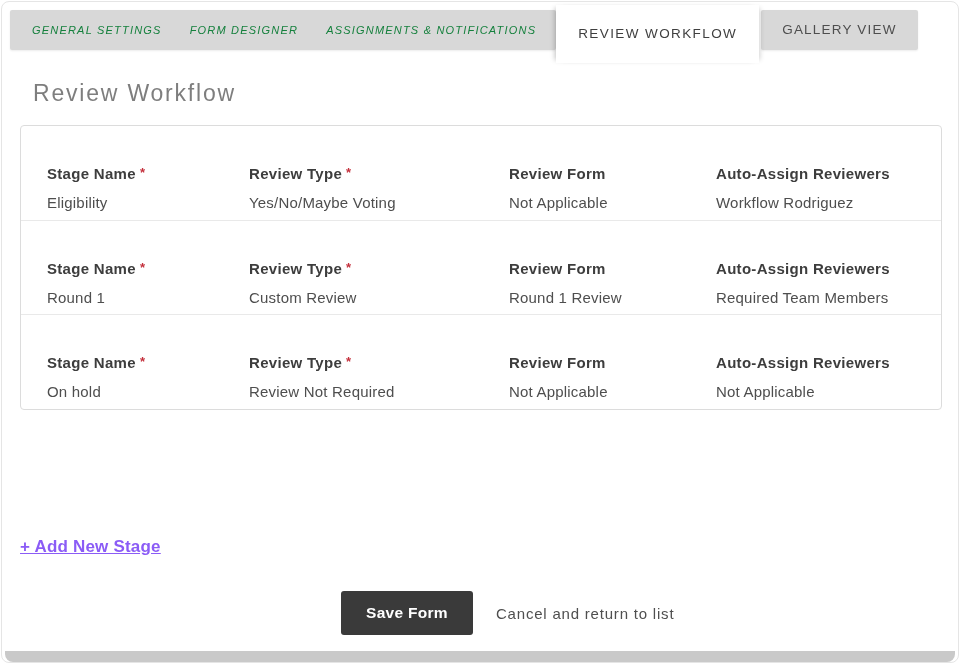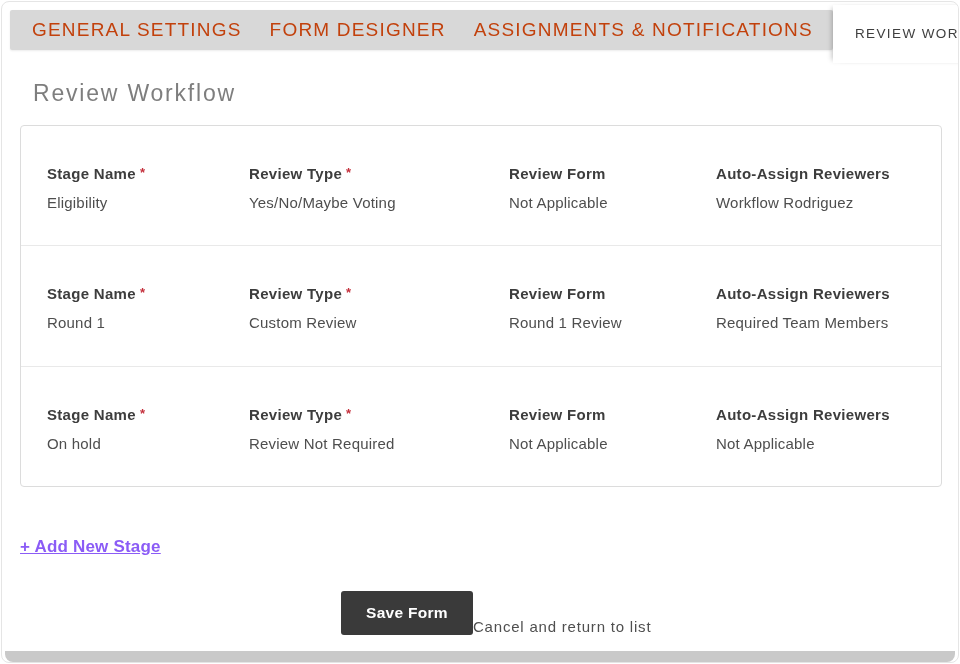--- a/index.html
+++ b/index.html
@@ -23,23 +23,23 @@
   }
   .tab-group {
     display: flex; align-items: center;
     background: #d8d8d8;
     height: 40px;
     padding-left: 8px; padding-right: 6px;
     border-radius: 2px;
     box-shadow: 0 1px 2px rgba(0,0,0,0.08);
   }
   .tab {
-    font-size: 19px; letter-spacing: 1.2px;
-    color: #c2410c; line-height: 40px;
-    padding: 0 14px; white-space: nowrap; cursor: pointer;
+    font-size: 11px; letter-spacing: 1.2px;
+    color: #15803d; line-height: 40px;
+    padding: 0 14px; white-space: nowrap; cursor: pointer; font-style: italic;
   }
   .tab-active {
     background: #ffffff;
     margin-top: -5px; height: 58px; line-height: 58px;
     padding: 0 22px;
     font-size: 13.5px; letter-spacing: 1.4px; color: #3f3f3f;
     white-space: nowrap; cursor: default;
     box-shadow: -4px 0 5px -3px rgba(0,0,0,0.25), 4px 0 5px -3px rgba(0,0,0,0.18);
     position: relative; z-index: 2;
   }
@@ -56,21 +56,21 @@
   
   .page-title {
     position: absolute; top: 78px; left: 31px;
     font-size: 23px; font-weight: 400;
     letter-spacing: 1.8px; color: #7e7e7e;
   }
 
   
   .card {
     position: absolute; top: 123px; left: 18px;
-    width: 922px; height: 362px;
+    width: 922px; height: 285px;
     background: #ffffff;
     border: 1px solid #dcdcdc;
     border-radius: 4px;
     display: flex; flex-direction: column;
   }
   .stage-row {
     flex: 1;
     display: grid;
     grid-template-columns: 202px 260px 207px auto;
     padding: 39px 10px 0 26px;
@@ -90,21 +90,21 @@
 
   
   .add-link {
     position: absolute; top: 535px; left: 18px;
     font-size: 17px; font-weight: 600;
     color: #8b5cf6; text-decoration: underline;
     letter-spacing: 0.2px; cursor: pointer;
   }
   .actions {
     position: absolute; top: 589px; left: 339px;
-    display: flex; align-items: flex-end; 
+    display: flex; align-items: center; gap: 23px;
   }
   .save-btn {
     background: #3a3a3a; color: #ffffff;
     border: none; border-radius: 3px;
     height: 44px; padding: 0 25px;
     font-family: "Liberation Sans", sans-serif;
     font-size: 15.5px; font-weight: bold; letter-spacing: 0.3px;
     cursor: pointer;
   }
   .cancel-link {

